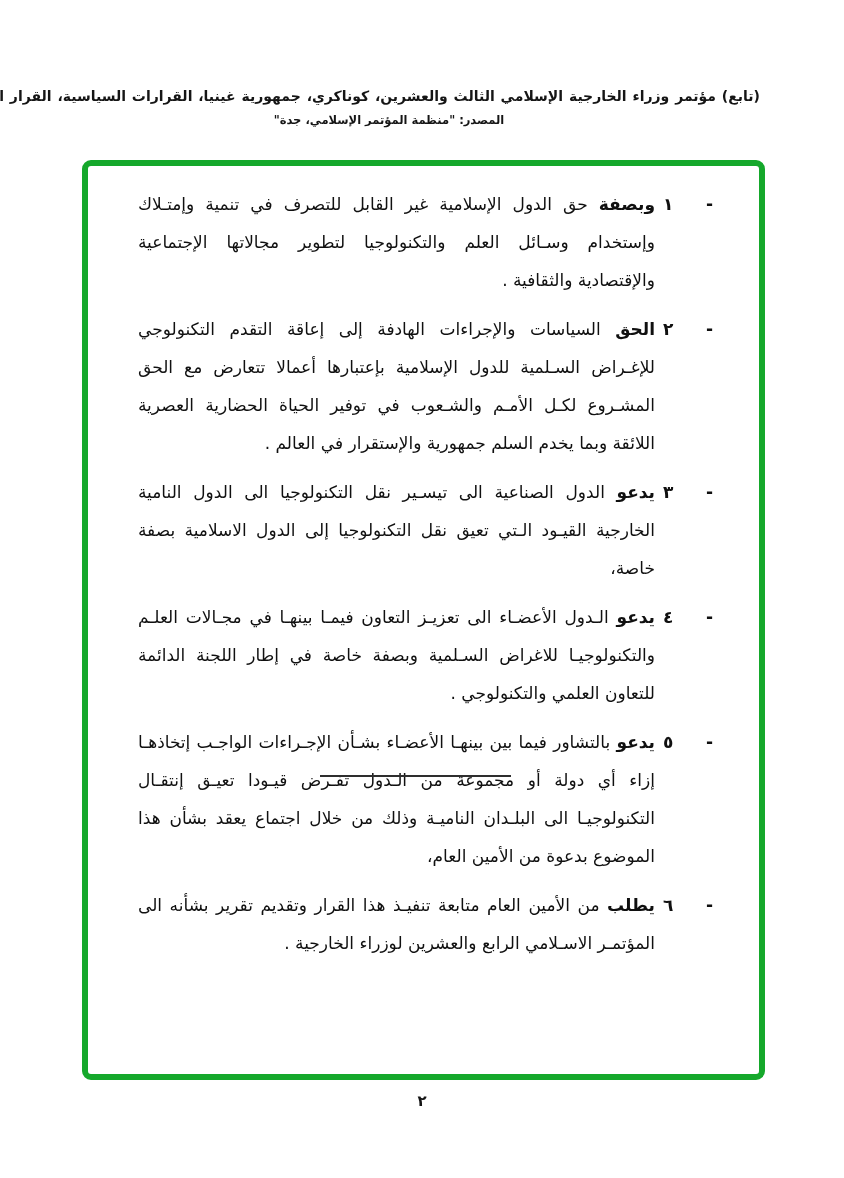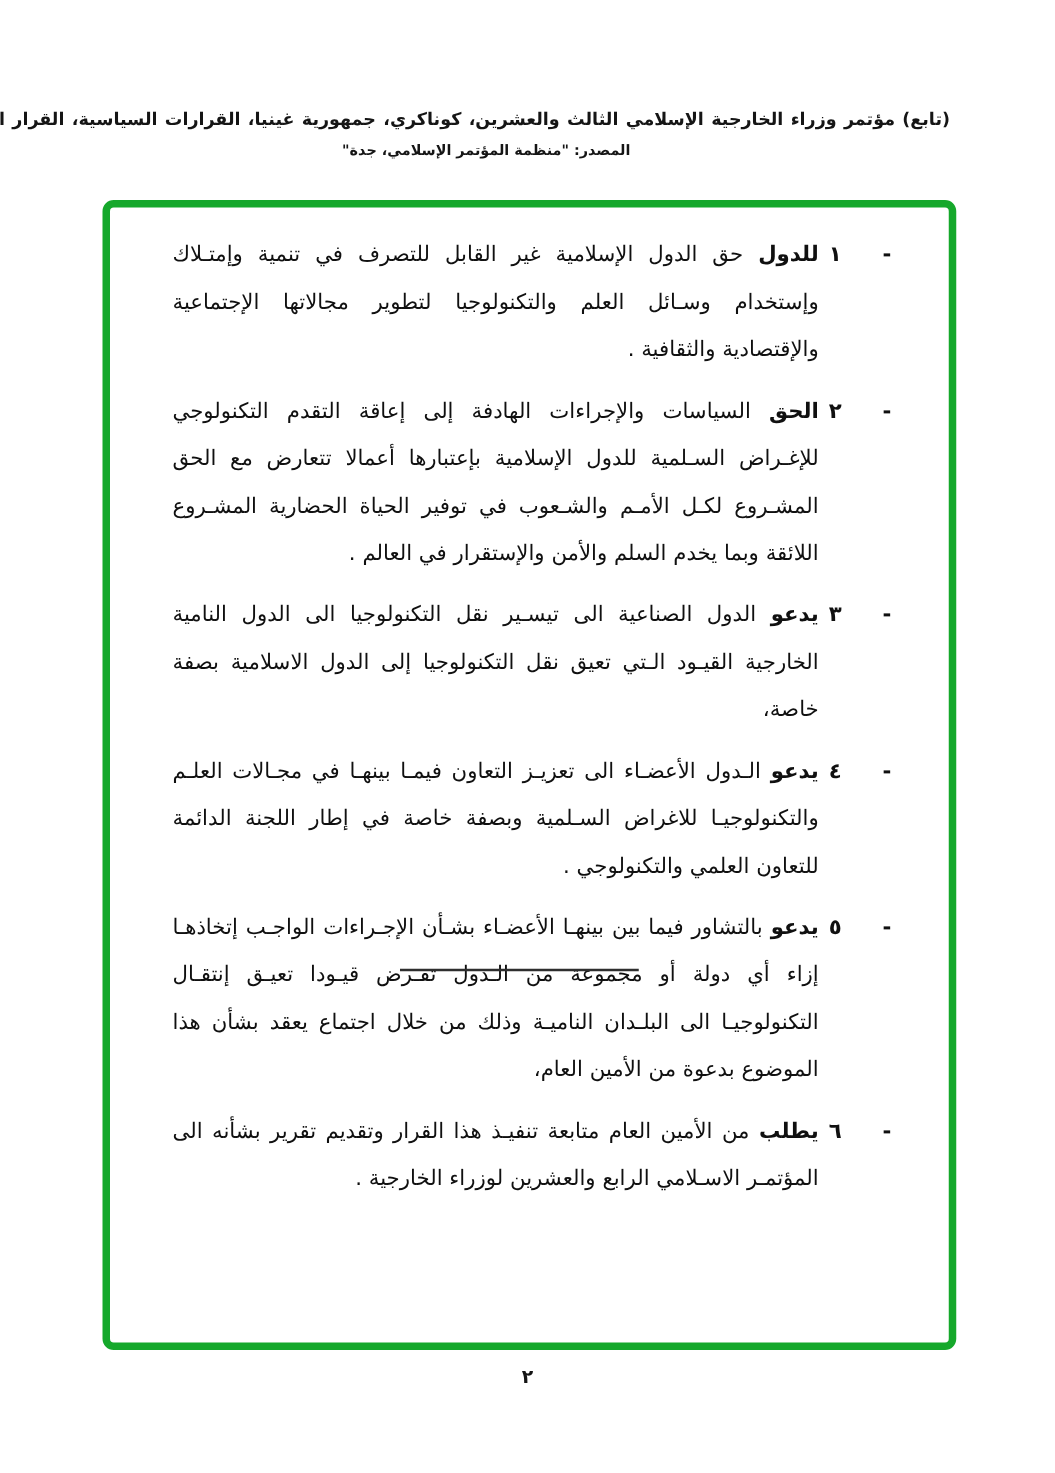--- a/index.html
+++ b/index.html
@@ -117,31 +117,31 @@
 
   <div class="annotation-box"></div>
 
   <div class="resolution-list">
 
     <div class="resolution-item">
       <span class="marker">
           <span>١</span>
           <span>-</span>
         </span>
-      <b class="kw">للدول</b>
+      <b class="kw">وبصفة</b>
       <span>حق الدول الإسلامية غير القابل للتصرف في تنمية وإمتـلاك وإستخدام وسـائل العلم والتكنولوجيا لتطوير مجالاتها الإجتماعية والإقتصادية والثقافية .</span>
     </div>
 
     <div class="resolution-item">
       <span class="marker">
           <span>٢</span>
           <span>-</span>
         </span>
       <b class="kw">الحق</b>
-      <span>السياسات والإجراءات الهادفة إلى إعاقة التقدم التكنولوجي للإغـراض السـلمية للدول الإسلامية بإعتبارها أعمالا تتعارض مع الحق المشـروع لكـل الأمـم والشـعوب في توفير الحياة الحضارية المشـروع اللائقة وبما يخدم السلم والأمن والإستقرار في العالم .</span>
+      <span>السياسات والإجراءات الهادفة إلى إعاقة التقدم التكنولوجي للإغـراض السـلمية للدول الإسلامية بإعتبارها أعمالا تتعارض مع الحق المشـروع لكـل الأمـم والشـعوب في توفير الحياة الحضارية العصرية اللائقة وبما يخدم السلم جمهورية والإستقرار في العالم .</span>
     </div>
 
     <div class="resolution-item">
       <span class="marker">
           <span>٣</span>
           <span>-</span>
         </span>
       <b class="kw">يدعو</b>
       <span>الدول الصناعية الى تيسـير نقل التكنولوجيا الى الدول النامية الخارجية القيـود الـتي تعيق نقل التكنولوجيا إلى الدول الاسلامية بصفة خاصة،</span>
     </div>

